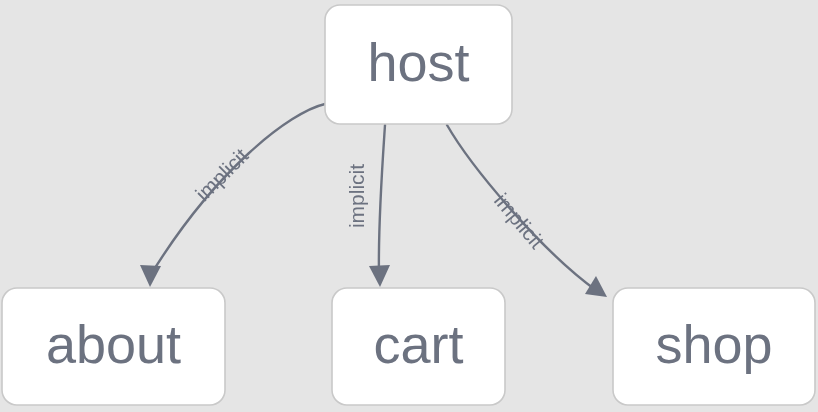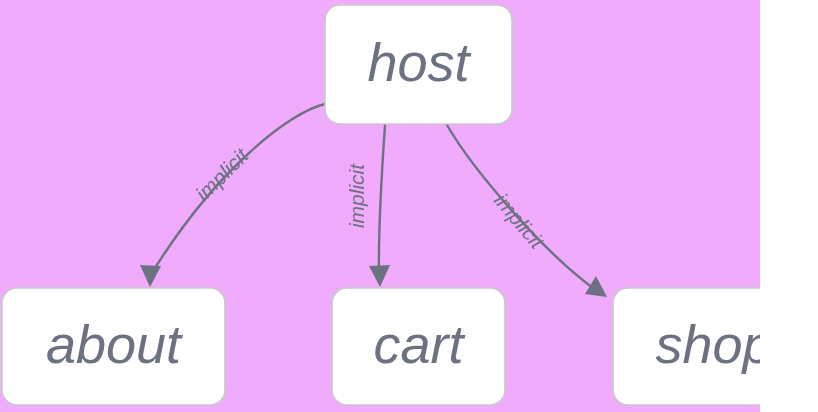--- a/index.html
+++ b/index.html
@@ -5,25 +5,24 @@
   html, body {
     margin: 0;
     padding: 0;
     background: #ffffff;
   }
   body {
     font-family: "Liberation Sans", sans-serif;
   }
   #canvas {
     position: relative;
-    width: 760px;
+    width: 818px;
     height: 412px;
-    background: #f0abfc;
+    background: #e5e5e5;
     overflow: hidden;
-    font-style: italic;
   }
   #graph-svg {
     position: absolute;
     left: 0;
     top: 0;
     width: 818px;
     height: 412px;
   }
   .node-box {
     fill: #ffffff;

